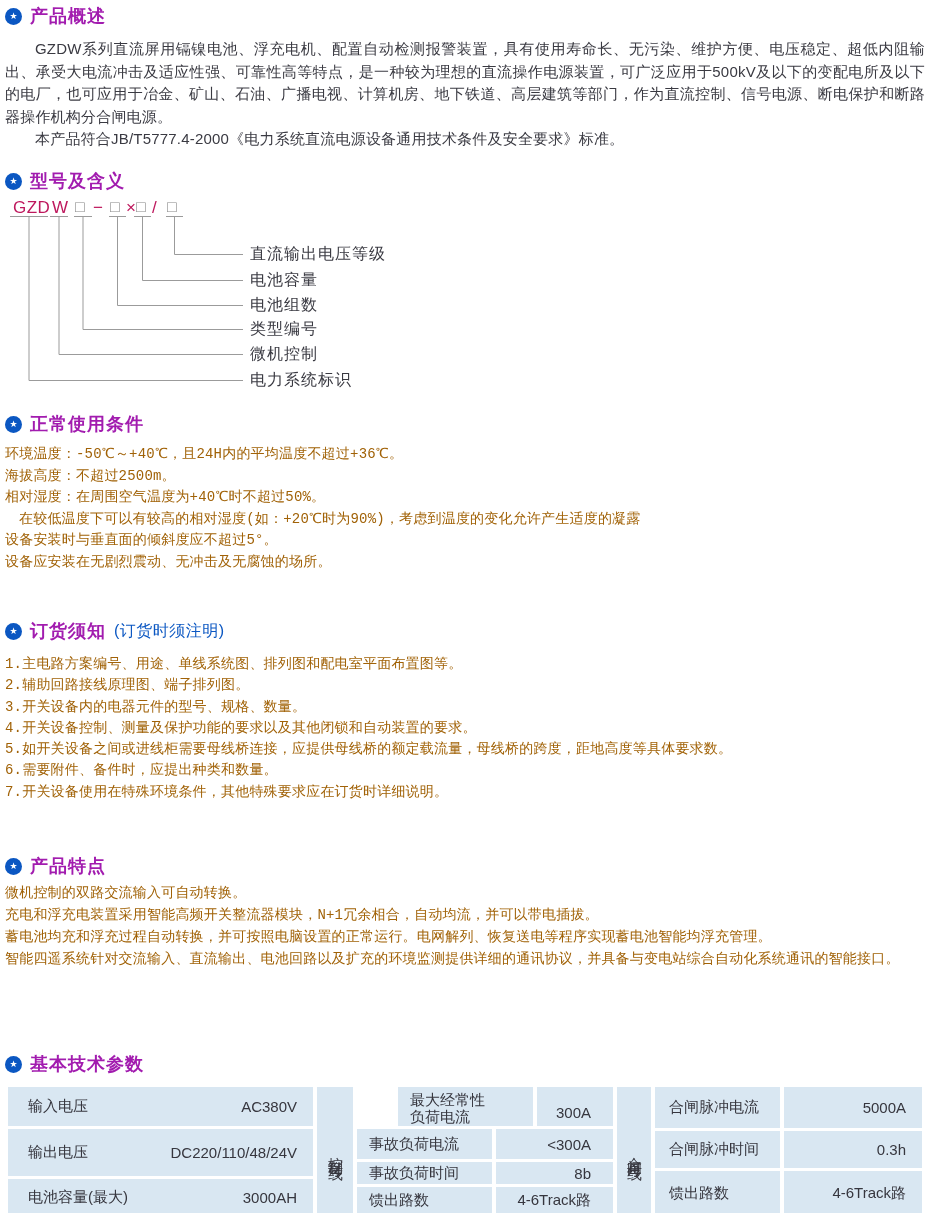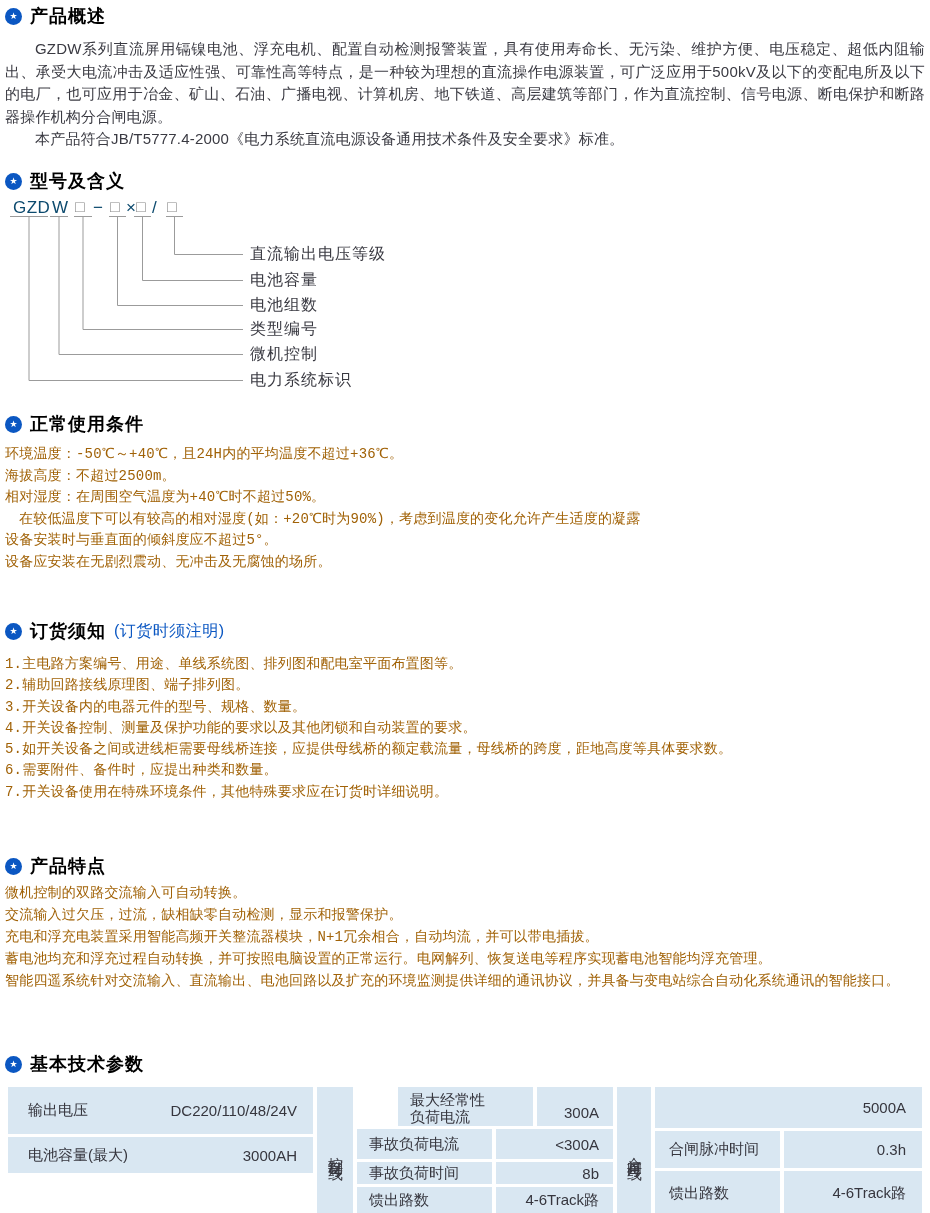--- a/index.html
+++ b/index.html
@@ -9,33 +9,33 @@
     font-family:"Liberation Sans","DejaVu Sans",sans-serif;
     color:#3a3a42; overflow:hidden;
   }
   .section { position:absolute; left:5px; width:920px; }
   .sec-h { display:flex; align-items:center; gap:8px; height:22px; }
   .sec-icon {
     width:17px; height:17px; border-radius:50%; background:#0b57c2;
     display:inline-flex; align-items:center; justify-content:center; flex:none;
   }
   .sec-icon::before { content:"★"; color:#ffffff; font-size:9px; line-height:1; }
-  .sec-title { font-size:18px; font-weight:bold; color:#000000; letter-spacing:1px; }
+  .sec-title { font-size:18px; font-weight:bold; color:#a21caf; letter-spacing:1px; }
   .sec-note { font-size:16px; color:#0b57c2; letter-spacing:0.5px; }
 
   
   .para {
     font-size:15px; line-height:22.5px; text-align:justify;
     text-indent:2em; color:#3a3a42; letter-spacing:0.2px;
   }
   #overview .para-wrap { margin-top:11px; }
 
   
   #model { height:235px; }
-  .code-part { position:absolute; top:28px; font-size:17px; color:#0c4a6e; letter-spacing:0.5px; }
+  .code-part { position:absolute; top:28px; font-size:17px; color:#be185d; letter-spacing:0.5px; }
   .code-part.box { font-size:16px; color:#8a8a8a; }
   .diagram-svg { position:absolute; left:0; top:0; }
   .model-label { position:absolute; left:245px; height:20px; line-height:20px; font-size:16px; color:#3a3a42; letter-spacing:1px; white-space:nowrap; }
 
   
   .lines { position:absolute; left:0; width:925px; }
   .tline { font-size:14px; color:#a16207; white-space:nowrap; letter-spacing:0.2px;font-family:Liberation Mono, monospace; }
   #conditions .tline { height:21.6px; line-height:21.6px; }
   #conditions .tline:nth-child(4) { padding-left:14px; }
   #ordering .tline { height:21.3px; line-height:21.3px; }
@@ -51,21 +51,21 @@
   .vbus {
     height:128px; display:flex; align-items:center; justify-content:center;
     writing-mode:vertical-rl; text-orientation:upright; letter-spacing:3px;
     font-size:15px; color:#36363e;
   }
   .vbus1 { width:36px; } .vbus2 { width:34px; }
   .col-mid { width:256px; }
   .mrow { display:flex; gap:4px; }
   .mrow1 { height:42px;margin-left:41px; } .mrow2 { height:32px; } .mrow3 { height:23px; } .mrow4 { height:30px; }
   .mlabel { width:135px; flex:none; display:flex; align-items:center; padding-left:12px; }
-  .mvalue { flex:1; display:flex; align-items:center; justify-content:flex-end; padding-right:14px; }
+  .mvalue { flex:1; display:flex; align-items:center; justify-content:flex-end; padding-right:22px; }
   .mrow1 .mlabel { align-items:flex-start; padding-top:4px; white-space:pre-line; line-height:17px; }
   .mrow1 .mvalue { align-items:flex-end; padding-bottom:5px; }
   .col-right { flex:1; }
   .rrow { display:flex; gap:4px; }
   .rrow1 { height:41px; } .rrow2 { height:37px; } .rrow3 { height:44px; }
   .rlabel { width:125px; flex:none; display:flex; align-items:center; padding-left:14px; }
   .rvalue { flex:1; display:flex; align-items:center; justify-content:flex-end; padding-right:16px; }
 </style>
 </head>
 <body>
@@ -156,36 +156,39 @@
     </div>
   </div>
 
   <div class="section" id="features" style="top:855px; height:180px;">
     <div class="sec-h">
       <span class="sec-icon"></span>
       <span class="sec-title">产品特点</span>
     </div>
     <div class="lines" style="top:27px;">
       <div class="tline">微机控制的双路交流输入可自动转换。</div>
-      <div class="tline">交流输入过欠压，过流，缺相缺零自动检测，显示和报警保护。</div>
       <div class="tline">充电和浮充电装置采用智能高频开关整流器模块，N+1冗余相合，自动均流，并可以带电插拔。</div>
       <div class="tline">蓄电池均充和浮充过程自动转换，并可按照电脑设置的正常运行。电网解列、恢复送电等程序实现蓄电池智能均浮充管理。</div>
       <div class="tline">智能四遥系统针对交流输入、直流输出、电池回路以及扩充的环境监测提供详细的通讯协议，并具备与变电站综合自动化系统通讯的智能接口。</div>
     </div>
   </div>
 
   <div class="section" id="params" style="top:1053px; height:160px;">
     <div class="sec-h">
       <span class="sec-icon"></span>
       <span class="sec-title">基本技术参数</span>
     </div>
 
     <div class="ptable">
 
       <div class="pcol col-left">
+        <div class="cell lrow lrow1">
+          <span>输入电压</span>
+          <span>AC380V</span>
+        </div>
         <div class="cell lrow lrow2">
           <span>输出电压</span>
           <span>DC220/110/48/24V</span>
         </div>
         <div class="cell lrow lrow3">
           <span>电池容量(最大)</span>
           <span>3000AH</span>
         </div>
       </div>
 
@@ -208,20 +211,21 @@
         <div class="mrow mrow4">
           <div class="cell mlabel">馈出路数</div>
           <div class="cell mvalue">4-6Track路</div>
         </div>
       </div>
 
       <div class="cell vbus vbus2">合闸母线</div>
 
       <div class="pcol col-right">
         <div class="rrow rrow1">
+          <div class="cell rlabel">合闸脉冲电流</div>
           <div class="cell rvalue">5000A</div>
         </div>
         <div class="rrow rrow2">
           <div class="cell rlabel">合闸脉冲时间</div>
           <div class="cell rvalue">0.3h</div>
         </div>
         <div class="rrow rrow3">
           <div class="cell rlabel">馈出路数</div>
           <div class="cell rvalue">4-6Track路</div>
         </div>

